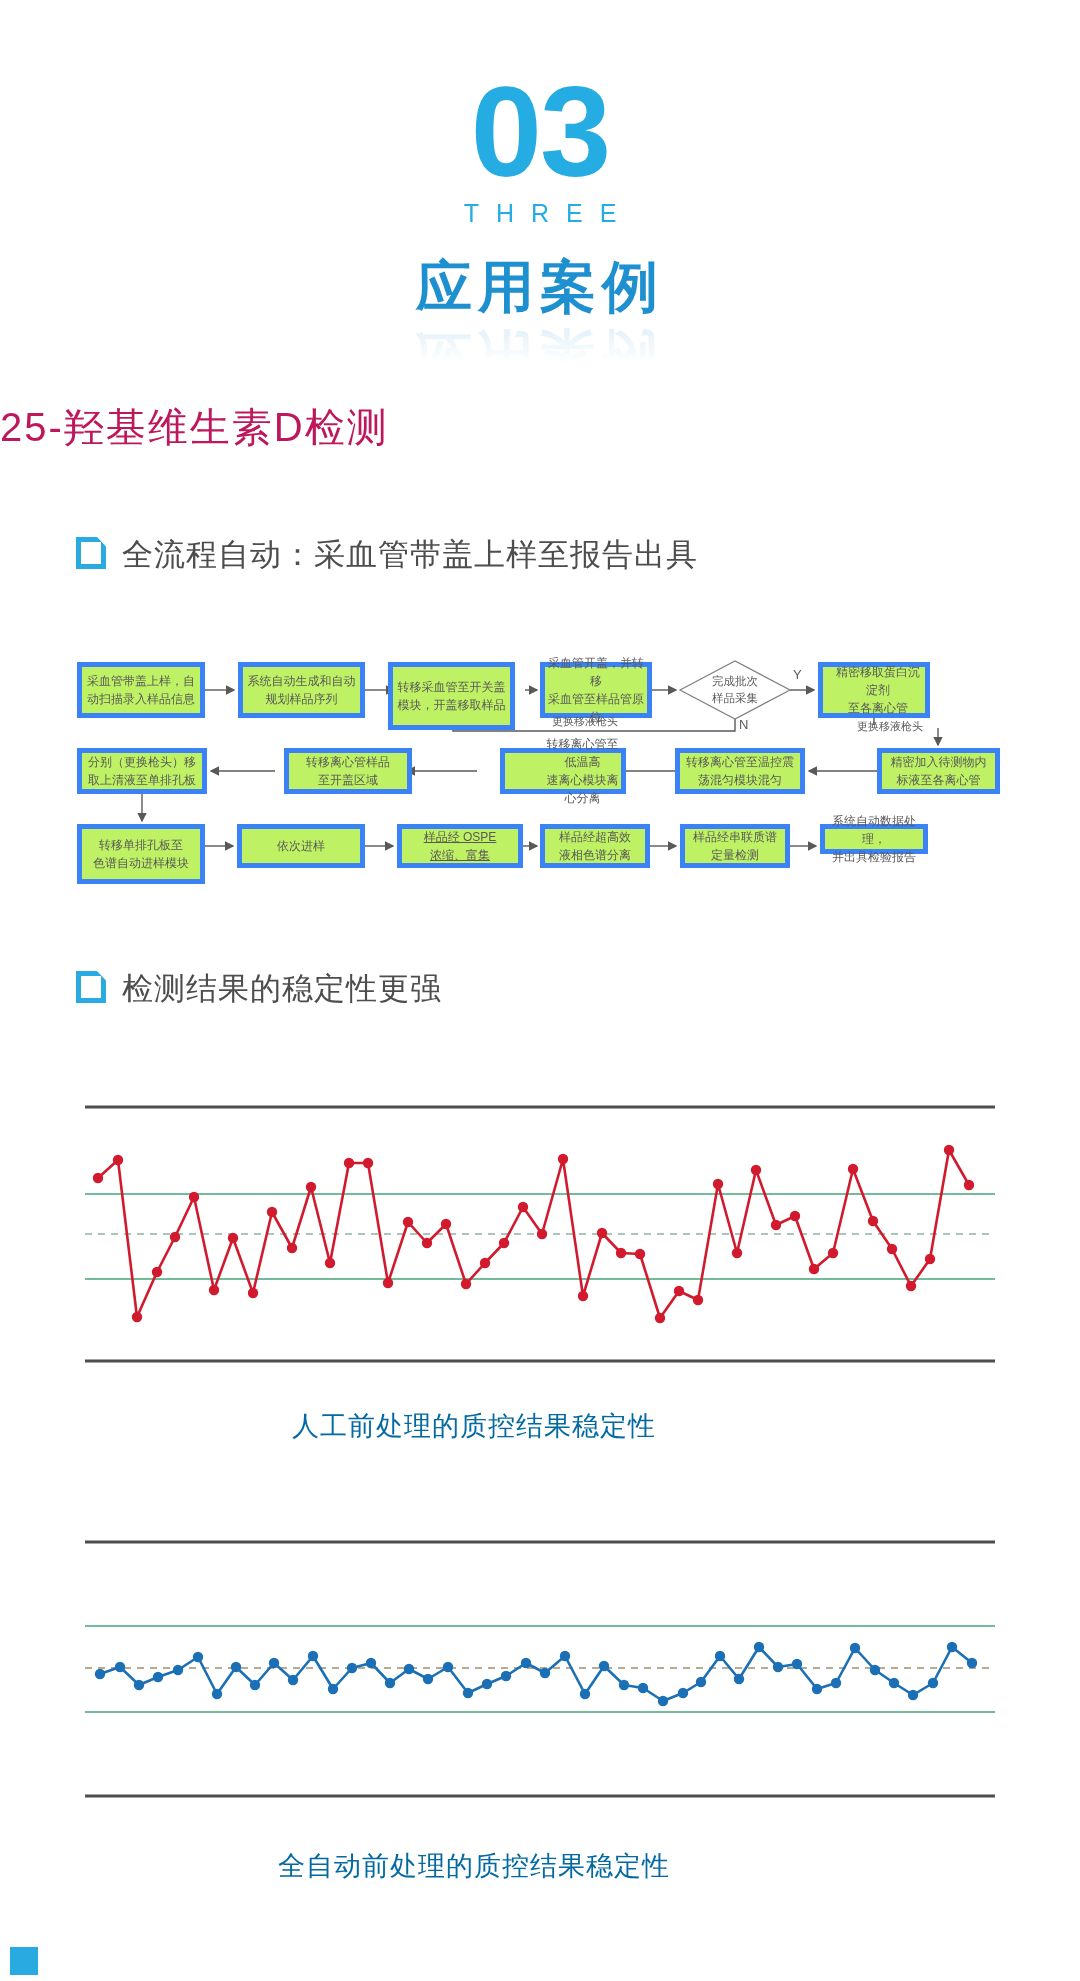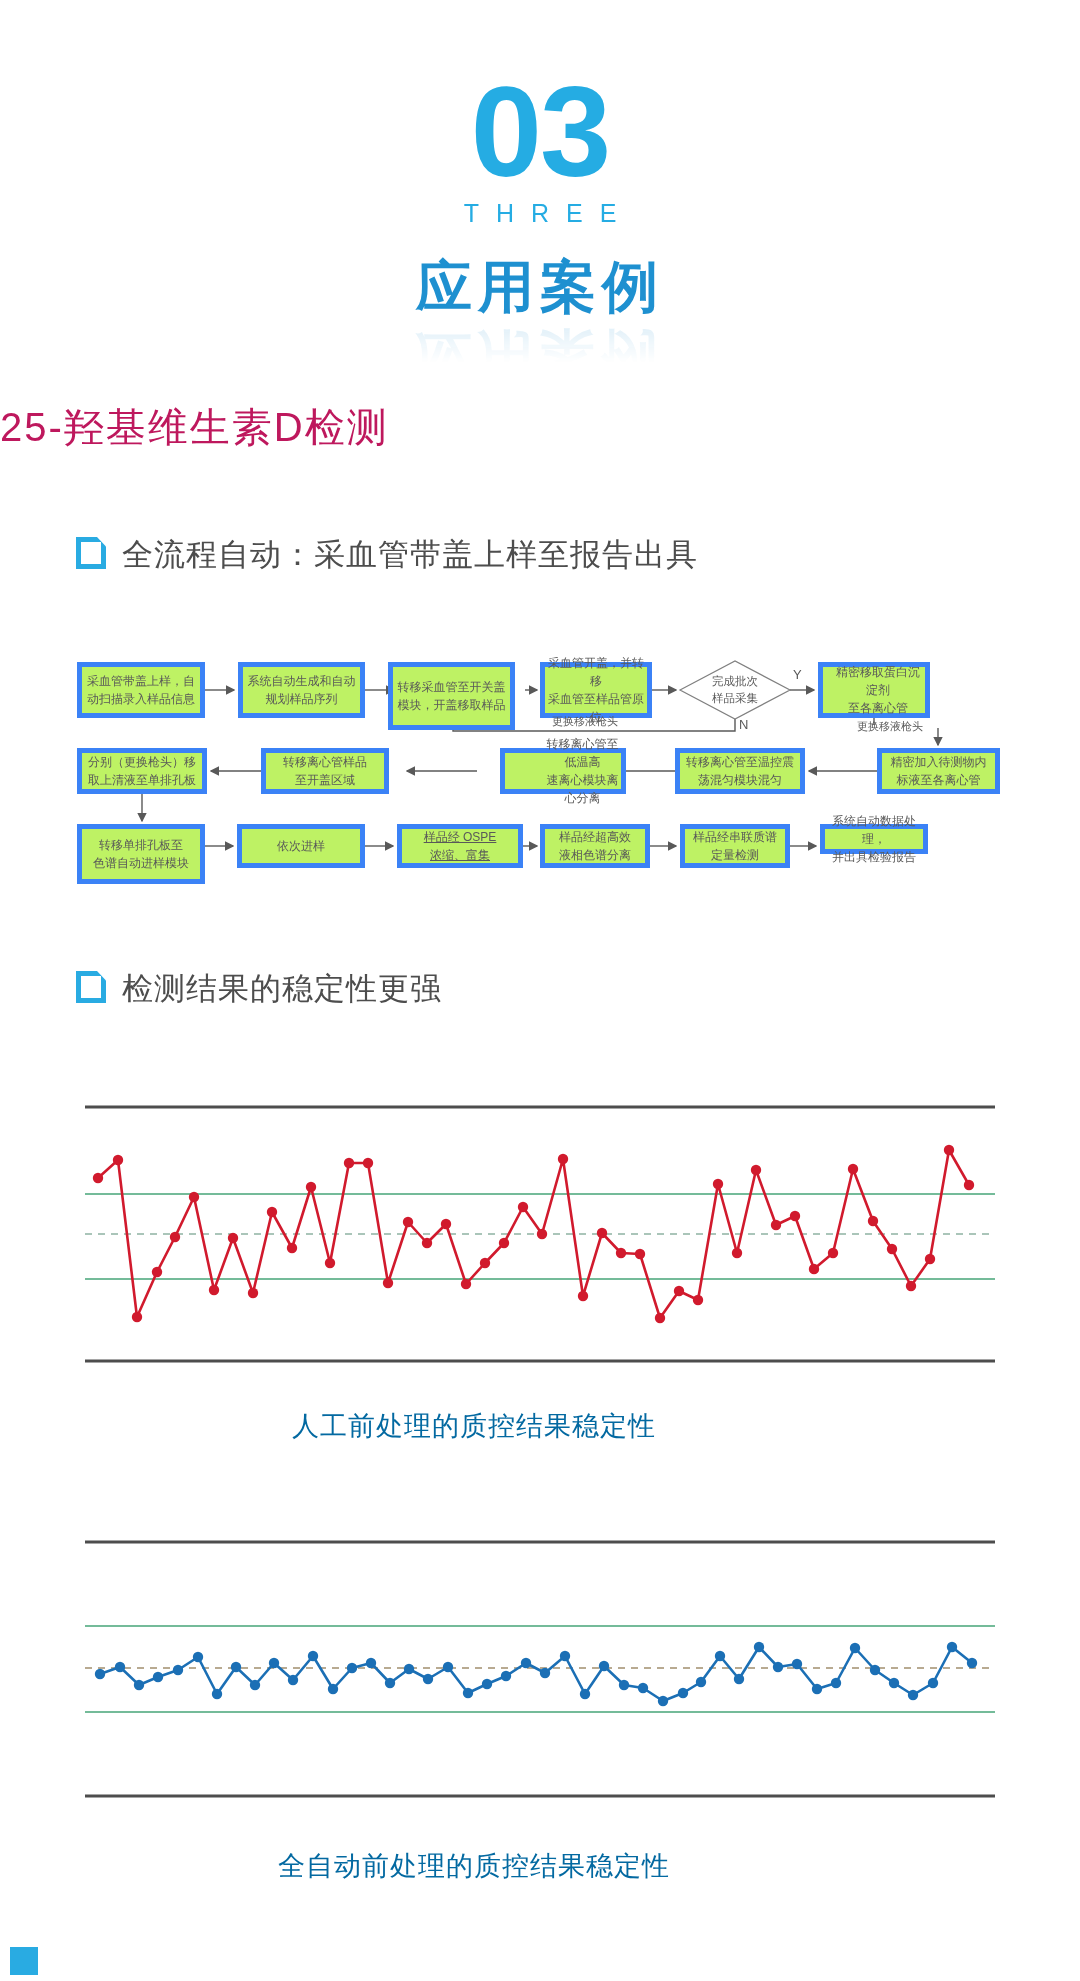--- a/index.html
+++ b/index.html
@@ -103,21 +103,21 @@
   <div class="fc-box" style="left:818px;top:662px;width:112px;height:56px;padding-left:8px;">精密移取蛋白沉淀剂
 至各离心管</div>
 
   <div class="fc-yn" style="left:793px;top:667px;">Y</div>
   <div class="fc-yn" style="left:739px;top:717px;">N</div>
   <div class="fc-label" style="left:525px;top:714px;width:120px;">更换移液枪头</div>
   <div class="fc-label" style="left:845px;top:719px;width:90px;">更换移液枪头</div>
 
   <div class="fc-box" style="left:77px;top:748px;width:130px;height:46px;">分别（更换枪头）移
 取上清液至单排孔板</div>
-  <div class="fc-box" style="left:261px;top:748px;width:128px;height:46px;">转移离心管样品
+  <div class="fc-box" style="left:284px;top:748px;width:128px;height:46px;">转移离心管样品
 至开盖区域</div>
   <div class="fc-box" style="left:500px;top:748px;width:126px;height:46px;padding-left:39px;">转移离心管至低温高
 速离心模块离心分离</div>
   <div class="fc-box" style="left:675px;top:748px;width:130px;height:46px;">转移离心管至温控震
 荡混匀模块混匀</div>
   <div class="fc-box" style="left:877px;top:748px;width:123px;height:46px;">精密加入待测物内
 标液至各离心管</div>
 
   <div class="fc-box" style="left:77px;top:824px;width:128px;height:60px;">转移单排孔板至
 色谱自动进样模块</div>

